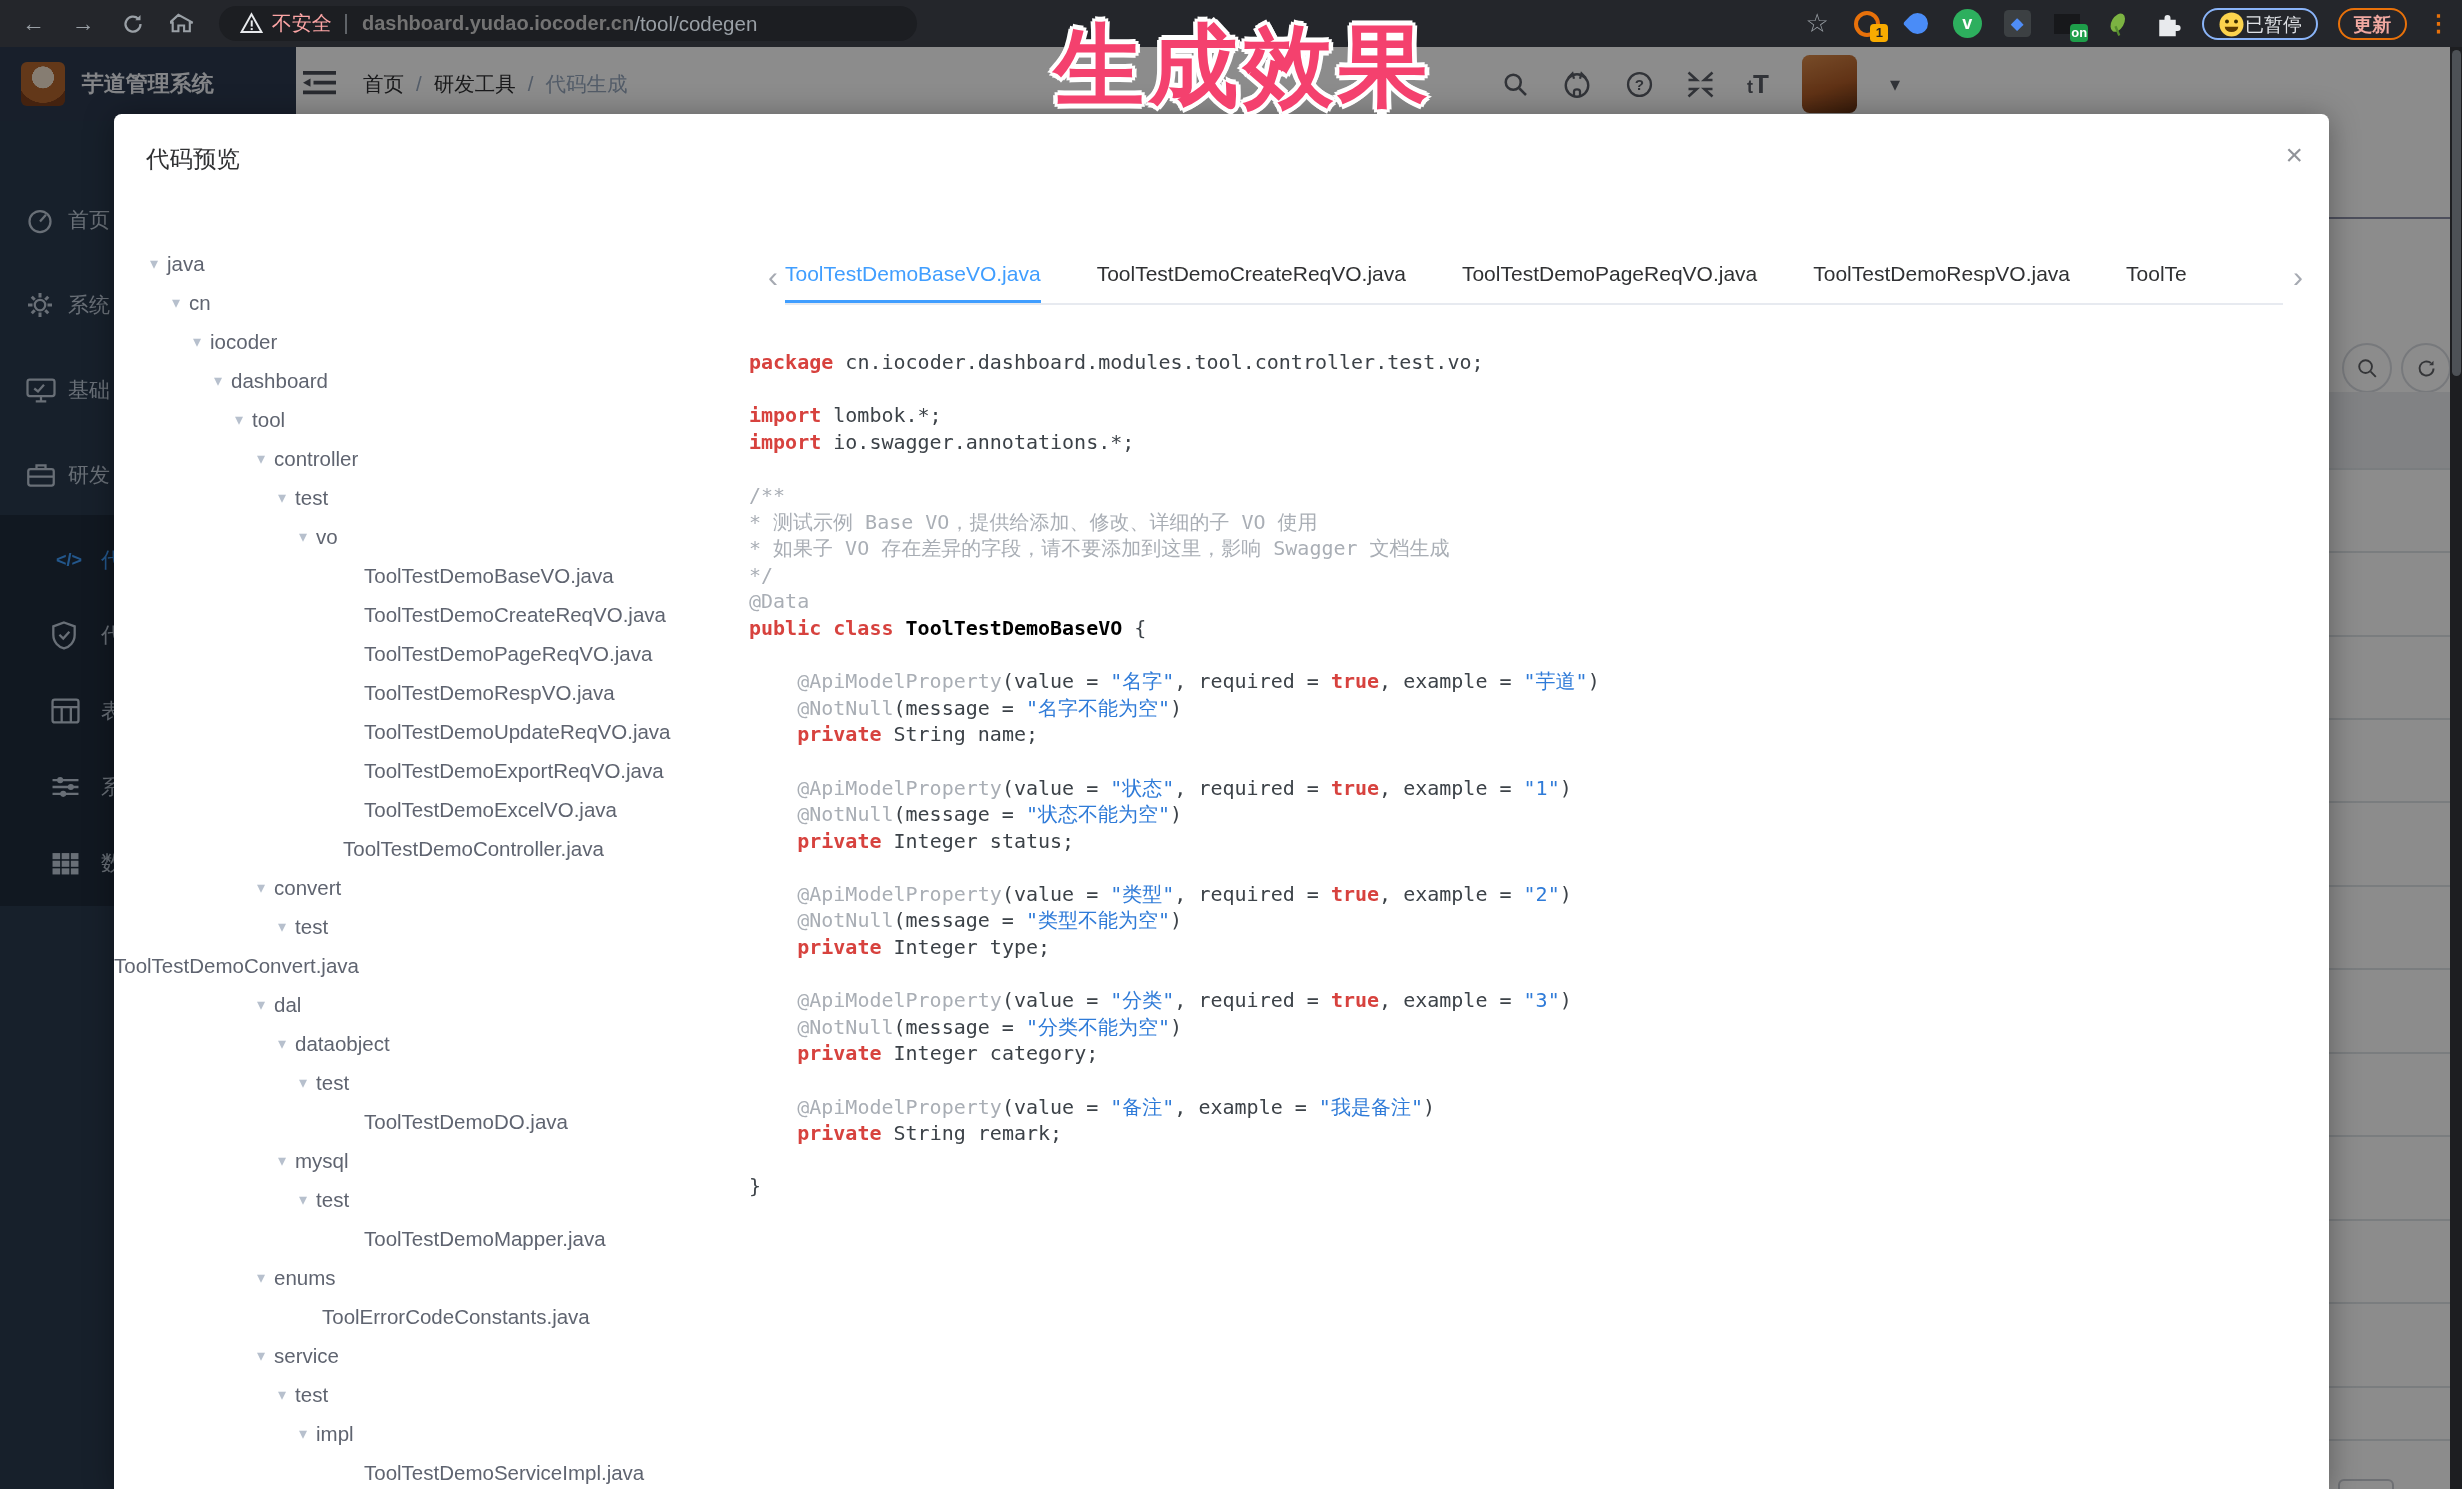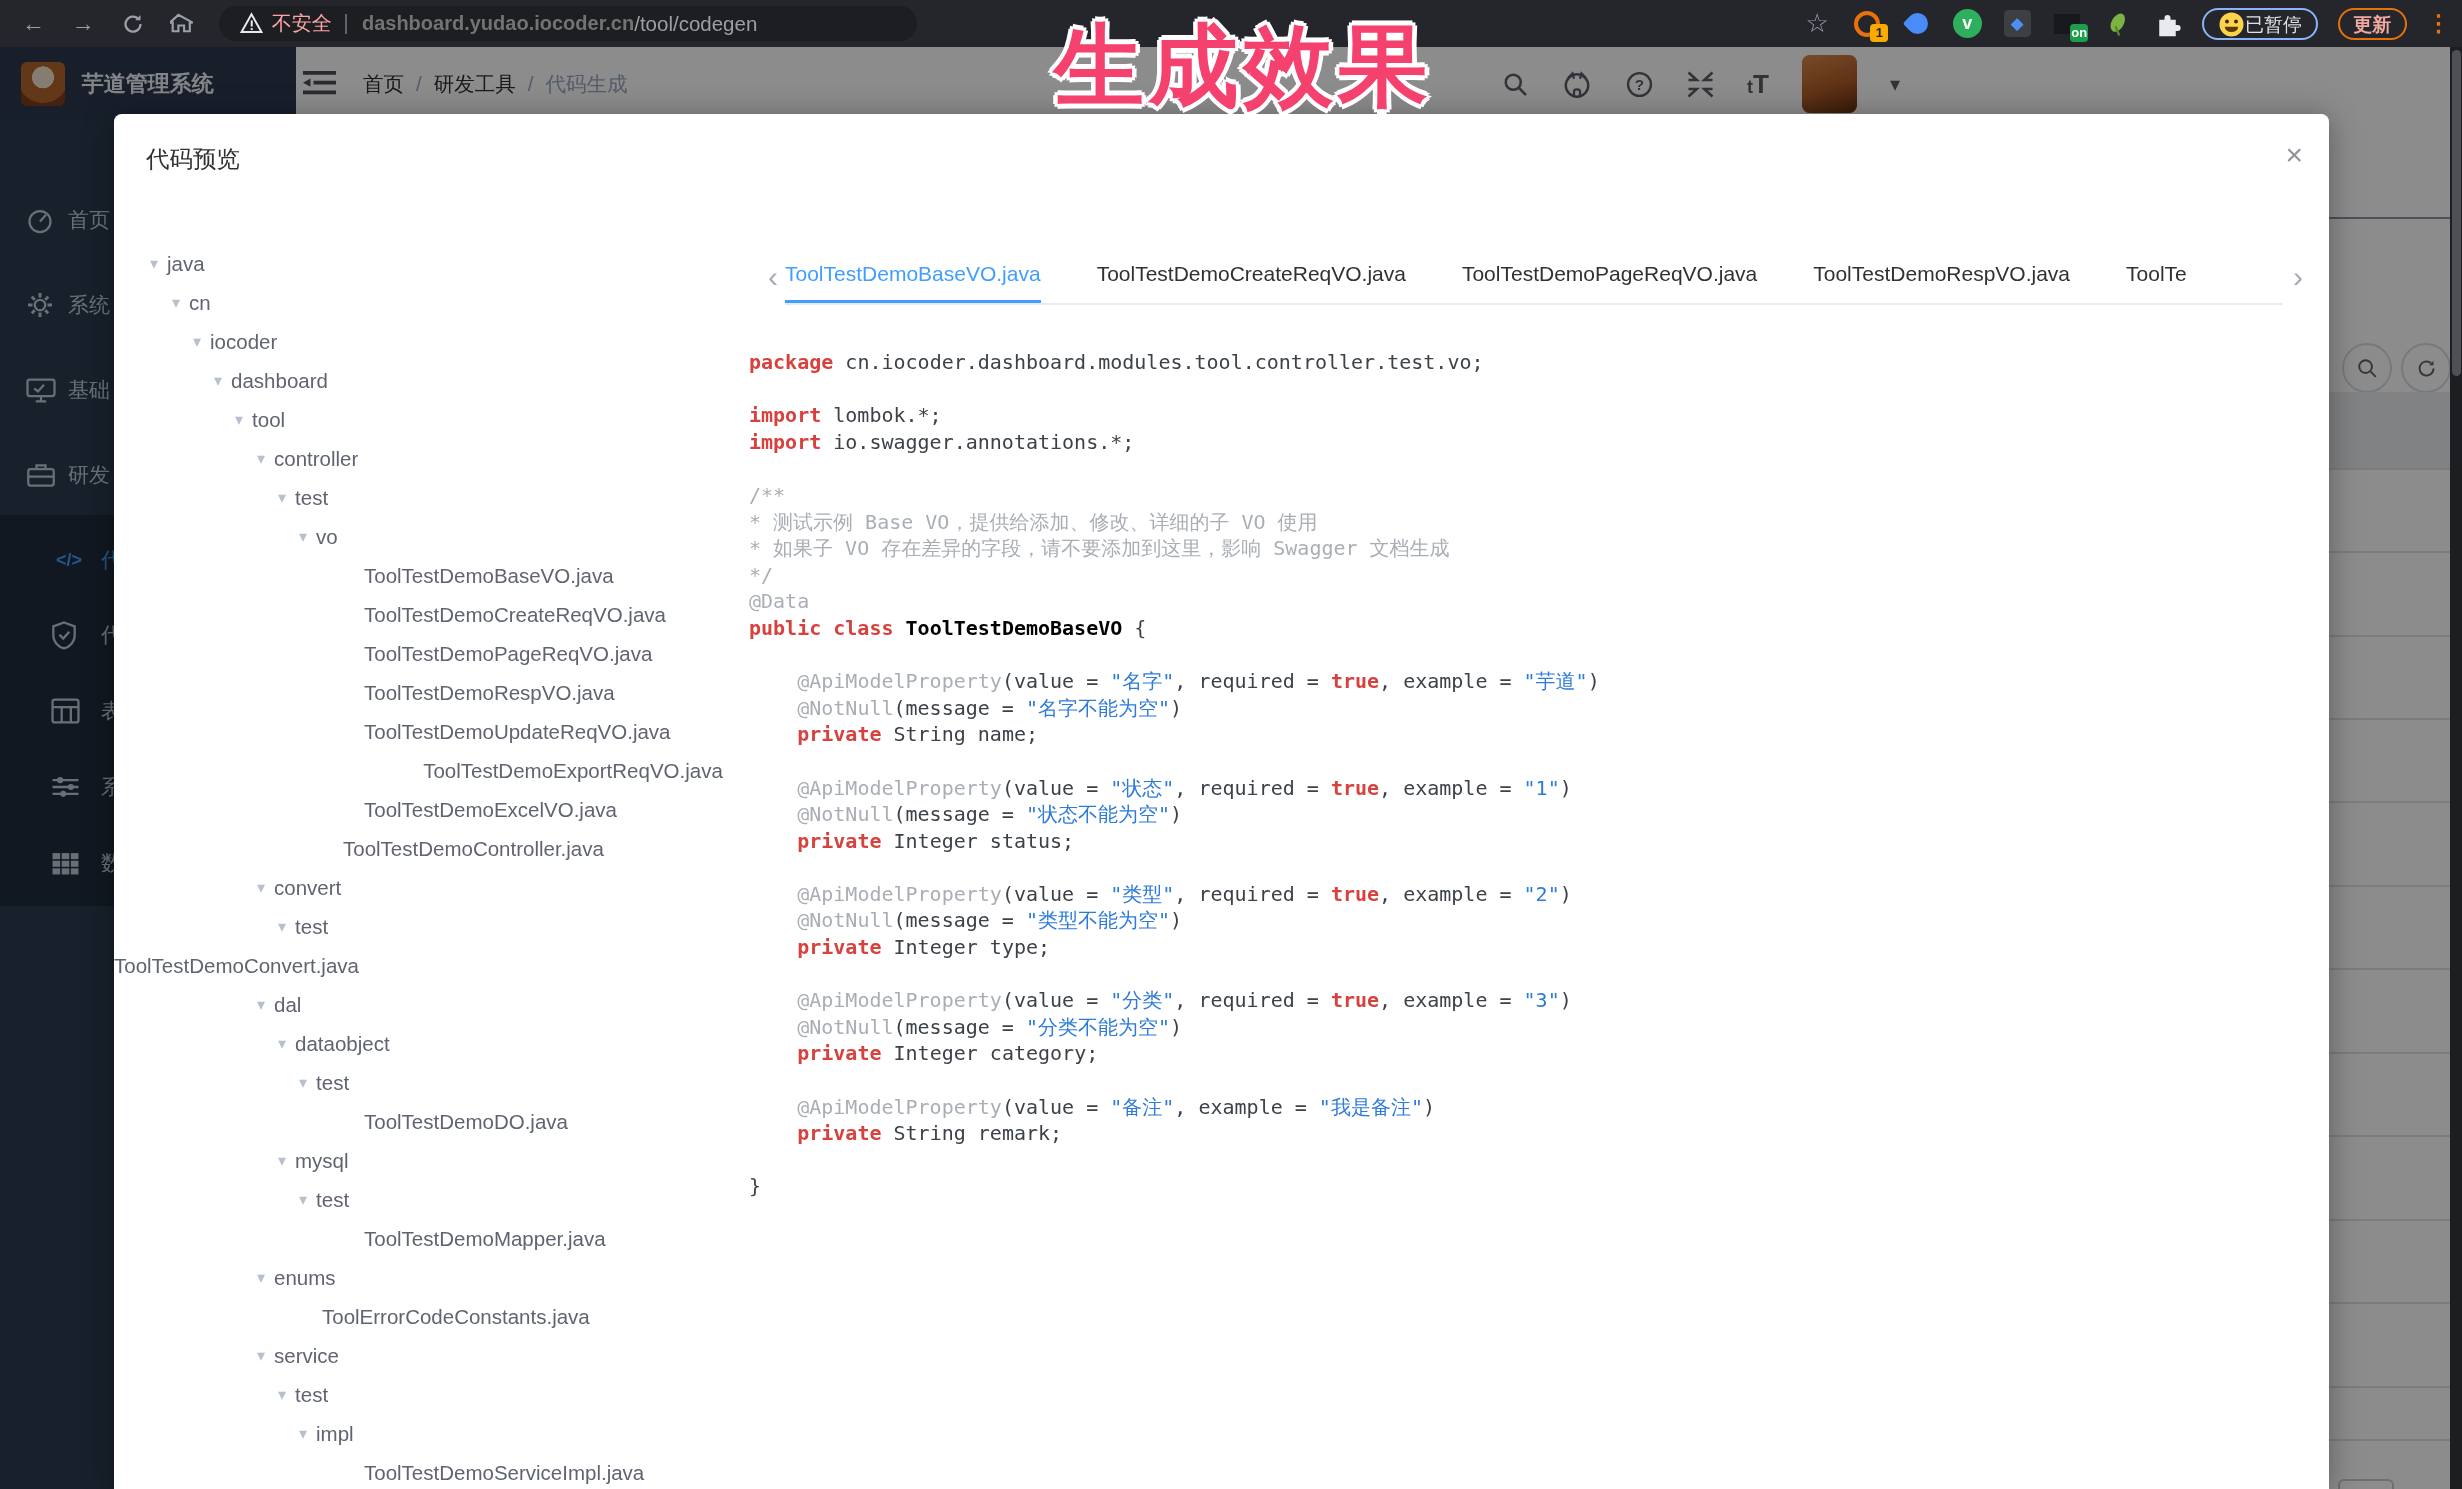--- a/index.html
+++ b/index.html
@@ -391,21 +391,21 @@
         </div>
         <div class="tree-row" style="padding-left: 250px;">
           <span>ToolTestDemoPageReqVO.java</span>
         </div>
         <div class="tree-row" style="padding-left: 250px;">
           <span>ToolTestDemoRespVO.java</span>
         </div>
         <div class="tree-row" style="padding-left: 250px;">
           <span>ToolTestDemoUpdateReqVO.java</span>
         </div>
-        <div class="tree-row" style="padding-left: 250px; justify-content: center;">
+        <div class="tree-row" style="padding-left: 250px;">
           <span>ToolTestDemoExportReqVO.java</span>
         </div>
         <div class="tree-row" style="padding-left: 250px;">
           <span>ToolTestDemoExcelVO.java</span>
         </div>
         <div class="tree-row" style="padding-left: 229px;">
           <span>ToolTestDemoController.java</span>
         </div>
         <div class="tree-row" style="padding-left: 143px;">
           <span class="tree-caret">▾</span>

